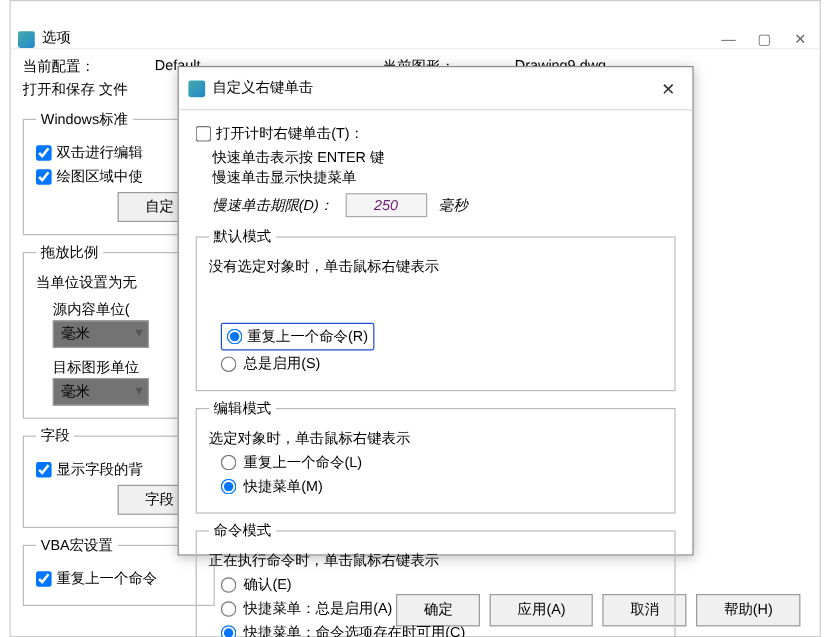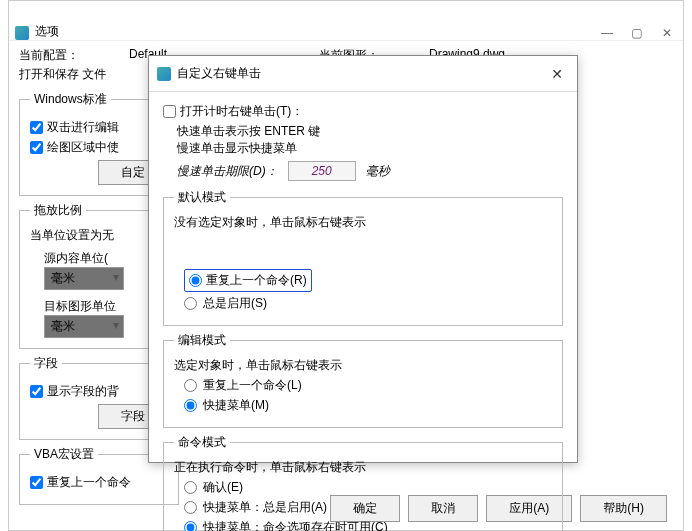--- a/index.html
+++ b/index.html
@@ -120,22 +120,22 @@
         <div class="cb-row">
           <input type="checkbox" checked="" style="">
           <span>重复上一个命令</span>
         </div>
       </fieldset>
     </div>
   </div>
 
   <div class="bottom-buttons">
     <button class="btn">确定</button>
+    <button class="btn">应用(A)</button>
     <button class="btn">取消</button>
-    <button class="btn">应用(A)</button>
     <button class="btn">帮助(H)</button>
   </div>
 </div>
 
 <div class="dialog">
   <div class="dlg-titlebar">
     <span class="app-icon-m"></span>
     <span>自定义右键单击</span>
     <span class="dlg-close">✕</span>
   </div>

